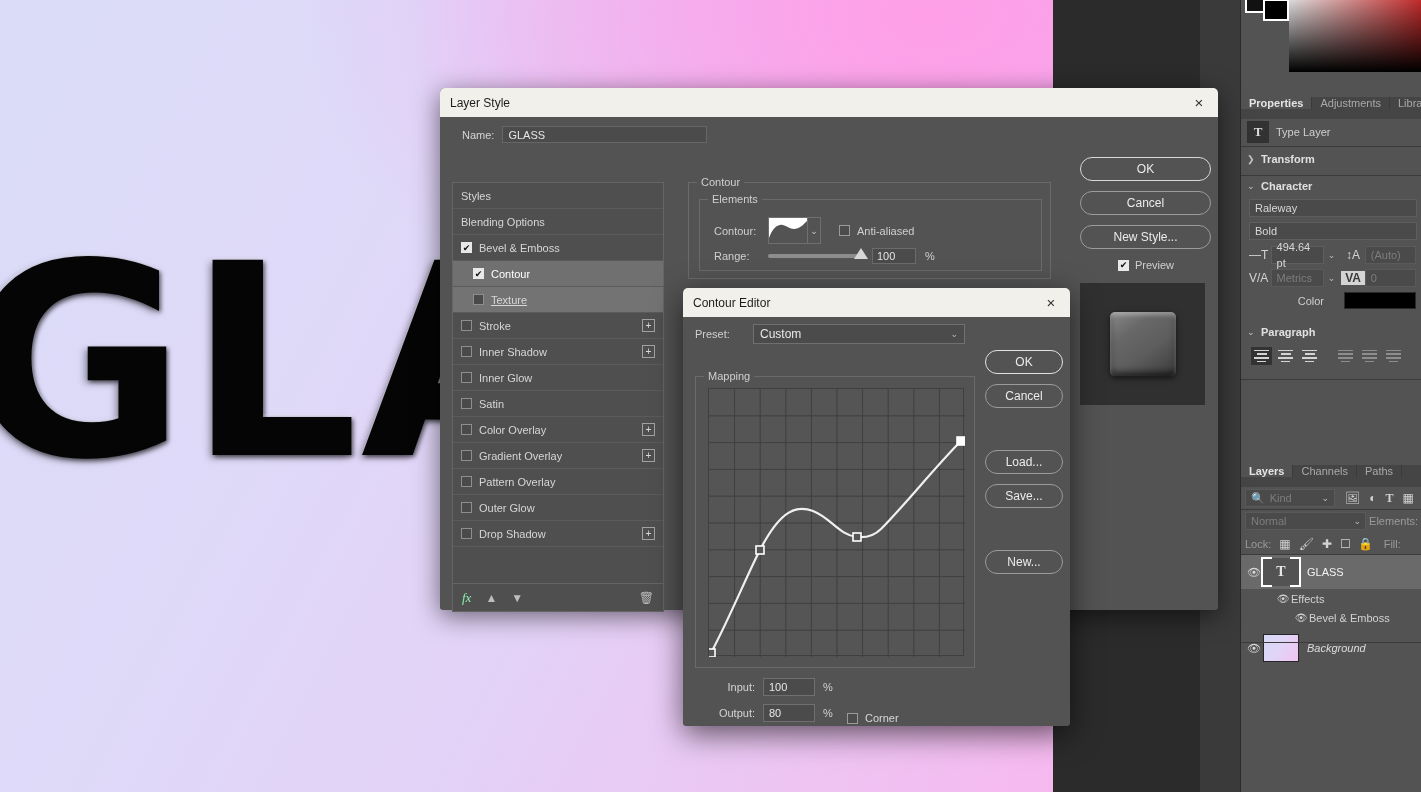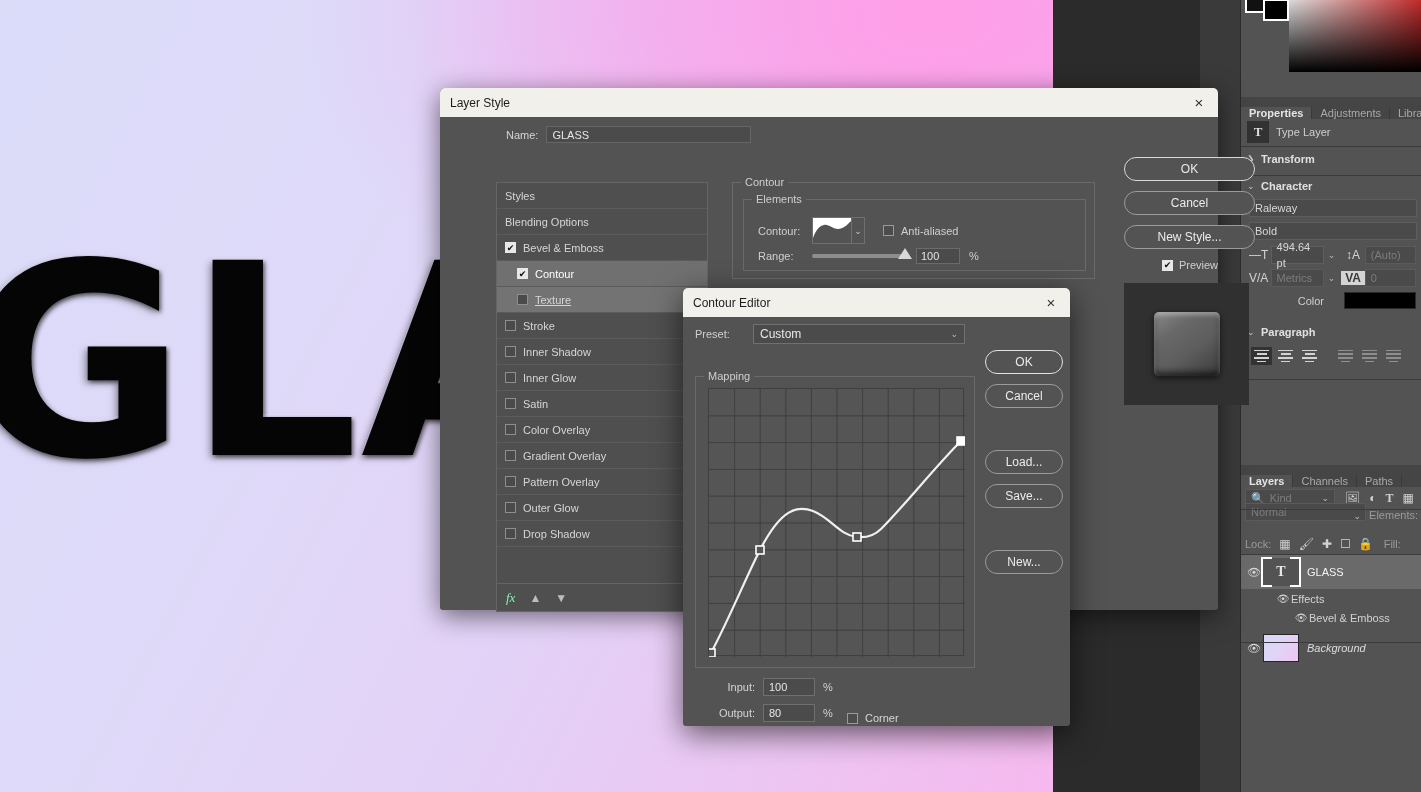--- a/index.html
+++ b/index.html
@@ -64,21 +64,21 @@
     position: absolute; left: 48px; top: -12px; width: 133px; height: 84px;
     background:
       linear-gradient(to bottom, rgba(0,0,0,0) 0%, #000 100%),
       linear-gradient(to right, #fff 0%, #e03030 100%);
   }
   .dock-panel-sep { position:absolute; left:0; width:181px; height:1px; background:#3b3b3b; }
 
   
   .tabbar {
     position: absolute; left: 0; width: 181px; height: 22px;
-    background: #454545; display: flex; align-items: flex-end;
+    background: #454545; display: flex; align-items: flex-start;
   }
   .tabbar .tab {
     padding: 0 8px; display: flex; align-items: center;
     font-size: 11px; color: #a9a9a9; background: #454545;
     border-right: 1px solid #3a3a3a; white-space: nowrap;
   }
   .tabbar .tab.active { background: #535353; color: #e4e4e4; font-weight: bold; }
 
   .panel-body { position: absolute; left: 0; width: 181px; background: #535353; }
 
@@ -146,21 +146,21 @@
   }
   .dlg-title {
     height: 29px; background: #f2f0ea; border-radius: 5px 5px 0 0;
     display: flex; align-items: center; padding: 0 10px;
     color: #1c1c1c; font-size: 12px;
   }
   .dlg-title .x {
     margin-left: auto; font-size: 15px; color: #333; line-height: 1;
     width: 18px; text-align: center; cursor: default;
   }
-  #ls-body { position: absolute; left:0; top:29px; right:0; bottom:0;margin-left:44px; }
+  #ls-body { position: absolute; left:0; top:29px; right:0; bottom:0; }
 
   .ls-name-row { display: flex; align-items: center; padding: 9px 0 7px 22px; }
   .ls-name-row .lbl { color:#d5d5d5; margin-right: 8px; }
   #ls-name-input {
     width: 205px; height: 17px; background: #4b4b4b; border: 1px solid #666;
     color: #e6e6e6; font-size: 11px; padding: 0 5px; display:flex; align-items:center;
   }
   #ls-left {
     position: absolute; left: 12px; top: 65px; width: 212px; height: 402px;
     background: #4f4f4f; border: 1px solid #656565;
@@ -430,21 +430,21 @@
           <span>Kind</span>
           <span class="chev">⌄</span>
         </div>
         <span class="mini-ico" style="margin-left:10px;">🖼</span>
         <span class="mini-ico" style="margin-left:9px;">◐</span>
         <span class="mini-ico" style="margin-left:9px; font-family:'Liberation Serif',serif; font-weight:bold;">T</span>
         <span class="mini-ico" style="margin-left:9px;">▦</span>
       </div>
       <div class="dock-panel-sep" style="top:22px;"></div>
 
-      <div style="display:flex; align-items:flex-end; height:22px; padding:12px 4px;">
+      <div style="display:flex; align-items:center; height:22px; padding:12px 4px;">
         <div class="field disabled" style="width:136px;">Normal</div>
         <span class="chev" style="position:relative; left:-16px;">⌄</span>
         <span class="lbl-dim" style="margin-left:-8px;">Elements:</span>
       </div>
 
       <div style="display:flex; align-items:center; height:22px; padding:0 4px;">
         <span class="lbl-dim">Lock:</span>
         <span class="mini-ico" style="margin-left:8px;">▦</span>
         <span class="mini-ico" style="margin-left:8px;">🖌</span>
         <span class="mini-ico" style="margin-left:8px;">✚</span>

